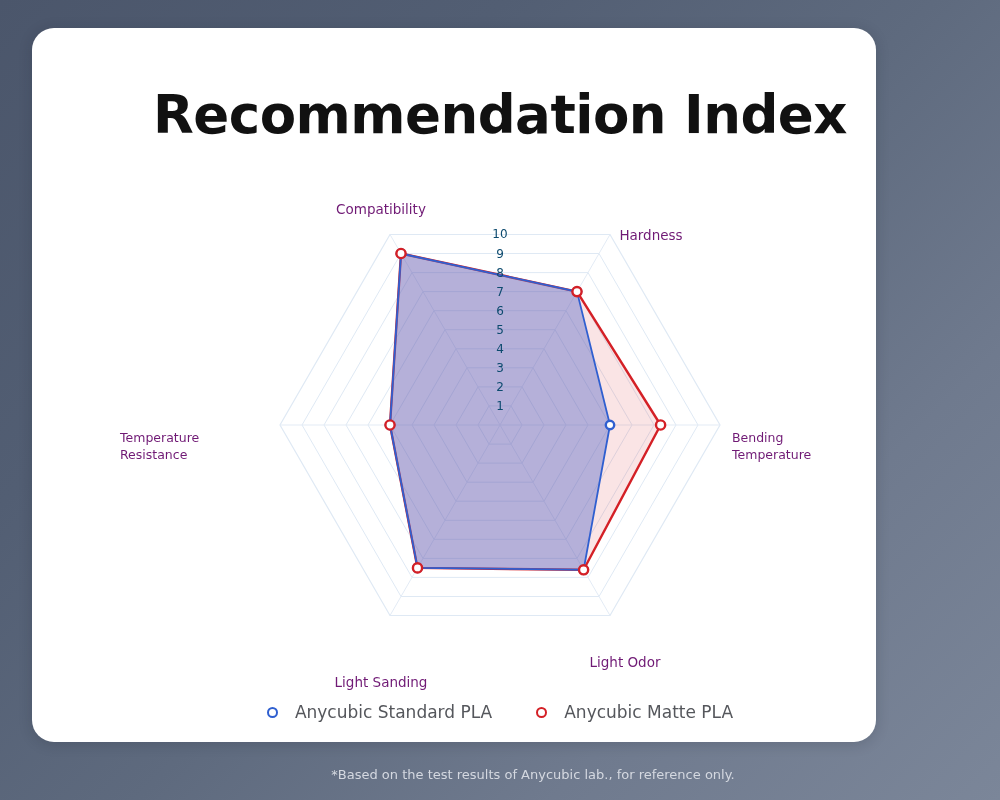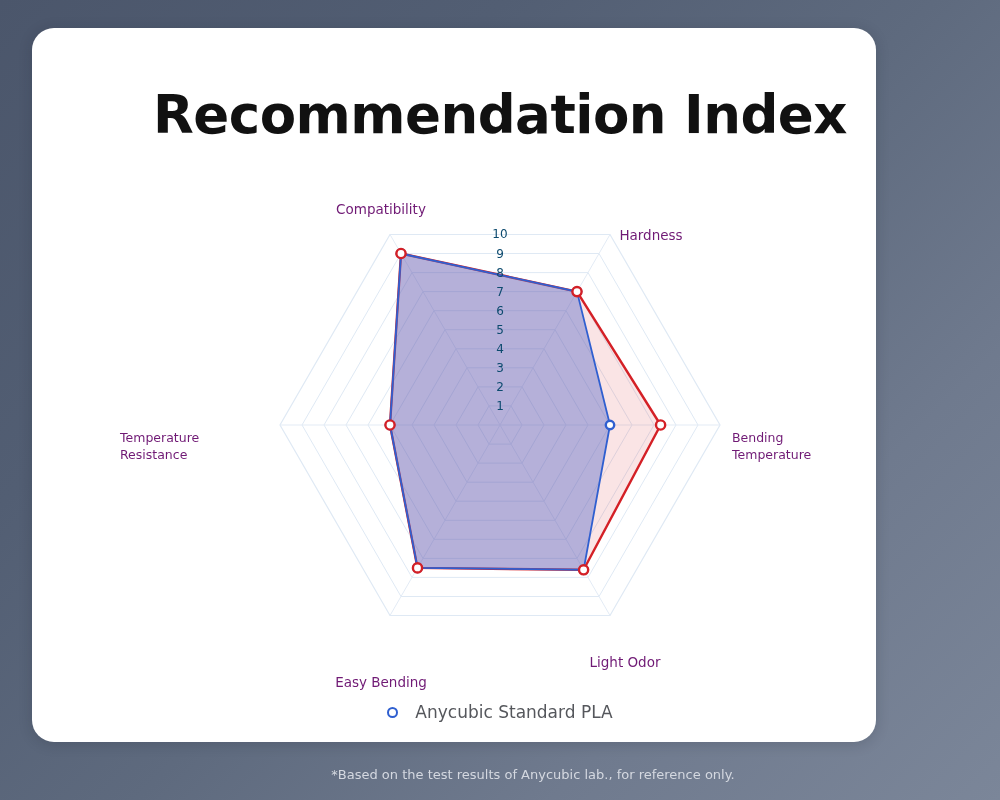--- a/index.html
+++ b/index.html
@@ -180,27 +180,31 @@
           <div class="tick-label" style="left: 451px; top: 332.842px;">3</div>
           <div class="tick-label" style="left: 451px; top: 351.895px;">2</div>
           <div class="tick-label" style="left: 451px; top: 370.947px;">1</div>
         </div>
 
       <div class="axis-label lbl-top-left">Compatibility</div>
       <div class="axis-label lbl-top-right">Hardness</div>
       <div class="axis-label lbl-right">Bending
 Temperature</div>
       <div class="axis-label lbl-bot-right">Light Odor</div>
-      <div class="axis-label lbl-bot-left">Easy Bending</div>
+      <div class="axis-label lbl-bot-left">Light Sanding</div>
       <div class="axis-label lbl-left">Temperature
 Resistance</div>
     </div>
 
     <div class="legend" id="legend">
         <div class="legend-item">
           <span class="legend-marker" style="border-color: rgb(47, 95, 208);"></span>
           <span class="legend-text">Anycubic Standard PLA</span>
         </div>
+        <div class="legend-item">
+          <span class="legend-marker" style="border-color: rgb(212, 32, 38);"></span>
+          <span class="legend-text">Anycubic Matte PLA</span>
+        </div>
       </div>
   </div>
 
   <div class="footnote">*Based on the test results of Anycubic lab., for reference only.</div>
 </div>
 
 </body></html>

